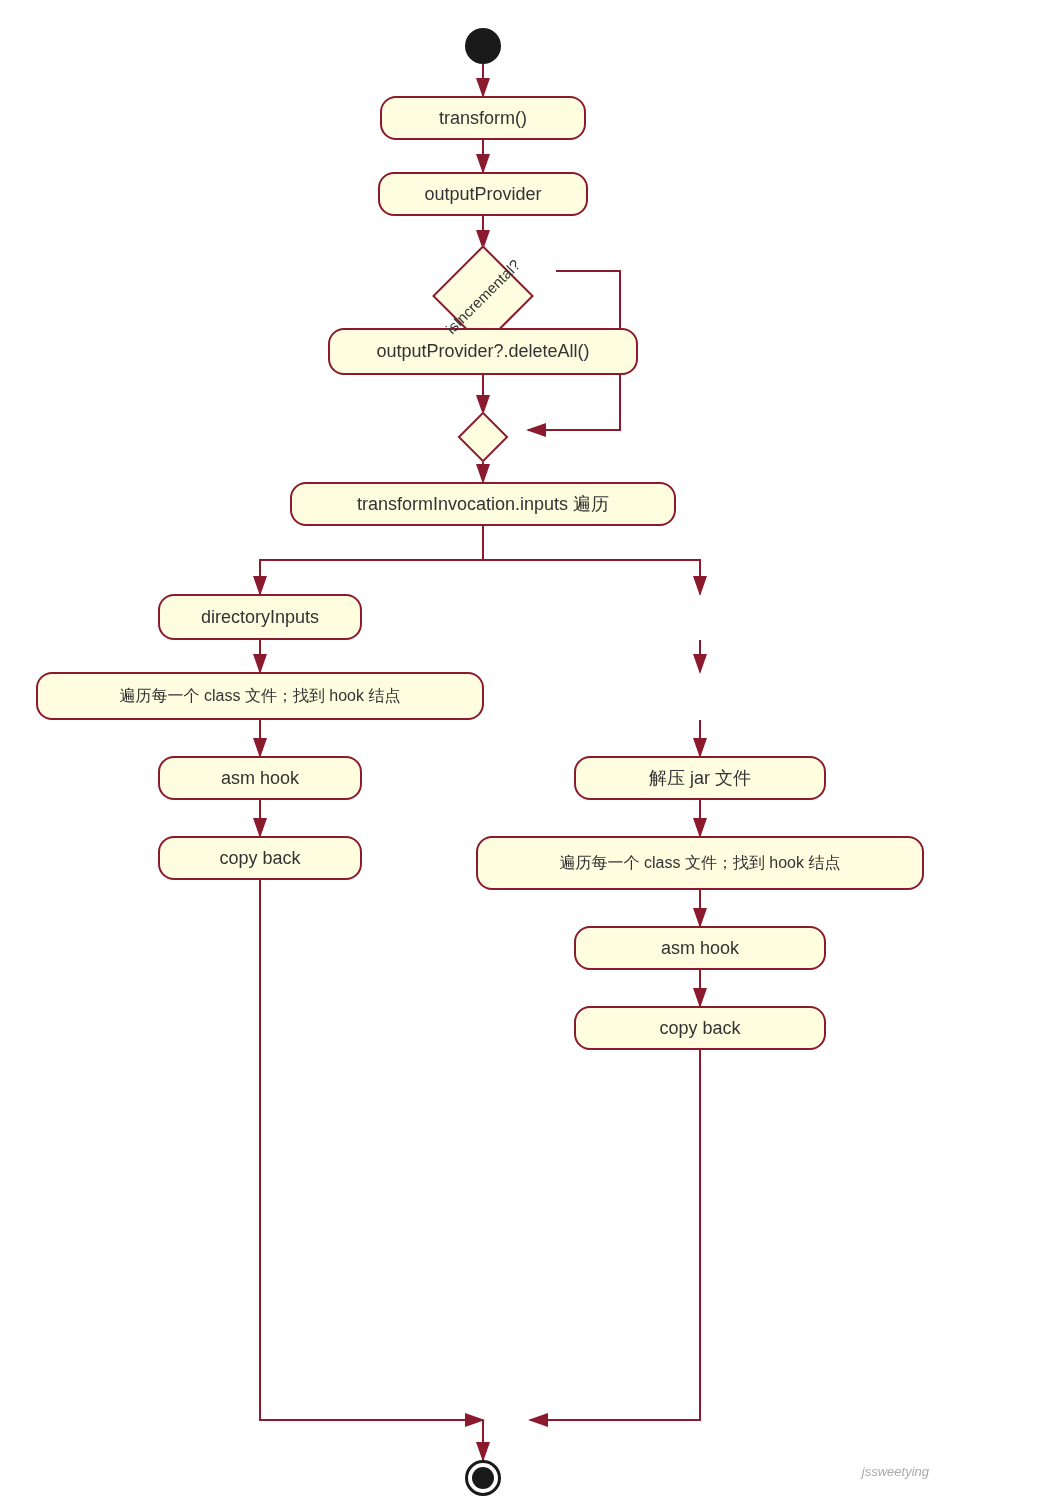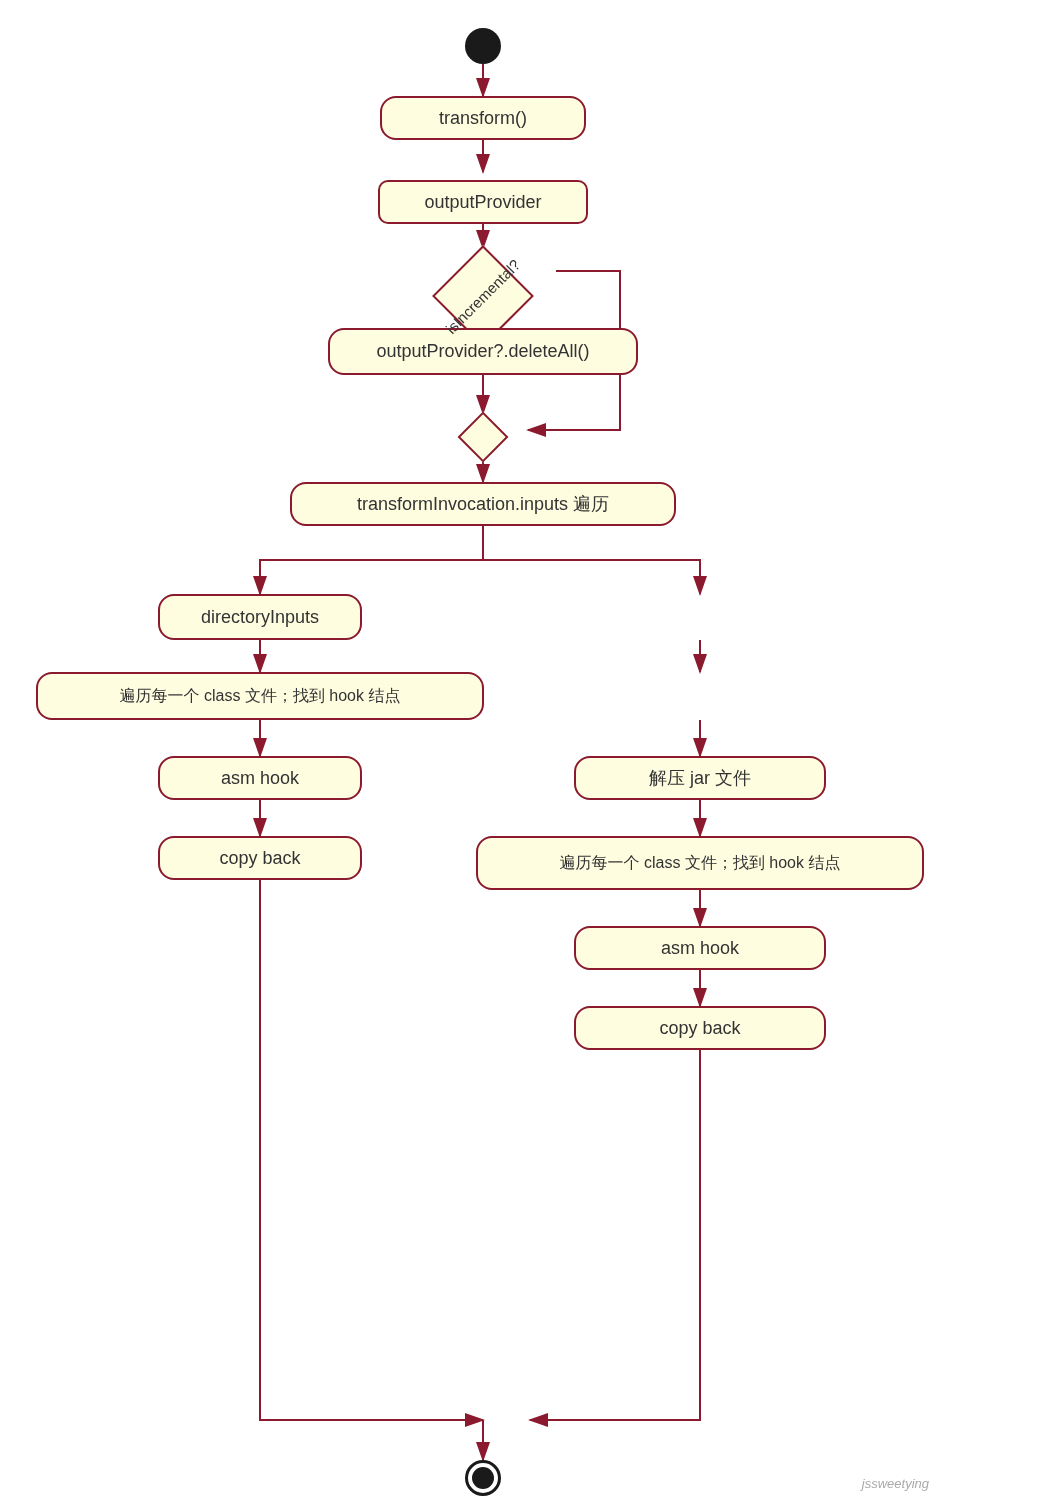--- a/index.html
+++ b/index.html
@@ -64,21 +64,21 @@
     svg.arrows {
       position: absolute;
       top: 0;
       left: 0;
       width: 1040px;
       height: 1511px;
       pointer-events: none;
     }
     .watermark {
       position: absolute;
-      bottom: 20px;
+      bottom: 32px;
       right: 20px;
       font-size: 13px;
       color: #aaa;
       font-style: italic;
     }
   </style>
 </head>
 <body>
 
 <div id="diagram-container">
@@ -132,21 +132,21 @@
 
     <text x="490" y="316" font-size="16" fill="#555" font-family="Arial">no</text>
   </svg>
 
   <div class="node circle-start" style="left:465px; top:28px; width:36px; height:36px;"></div>
 
   <div class="node rounded-rect" style="left:380px; top:96px; width:206px; height:44px;">
     <span>transform()</span>
   </div>
 
-  <div class="node rounded-rect" style="left:378px; top:180px; width:210px; height:44px;border-radius:10px;">
+  <div class="node rounded-rect" style="left:378px; top:172px; width:210px; height:44px;">
     <span>outputProvider</span>
   </div>
 
   <div class="node" style="left:435px; top:248px; width:96px; height:96px;">
     <div class="diamond" style="width:72px; height:72px; position:absolute;"></div>
     <span class="diamond-label" style="position:relative; z-index:1; font-size:15px;">isIncremental?</span>
   </div>
 
   <div class="node rounded-rect" style="left:328px; top:328px; width:310px; height:47px;">
     <span>outputProvider?.deleteAll()</span>

